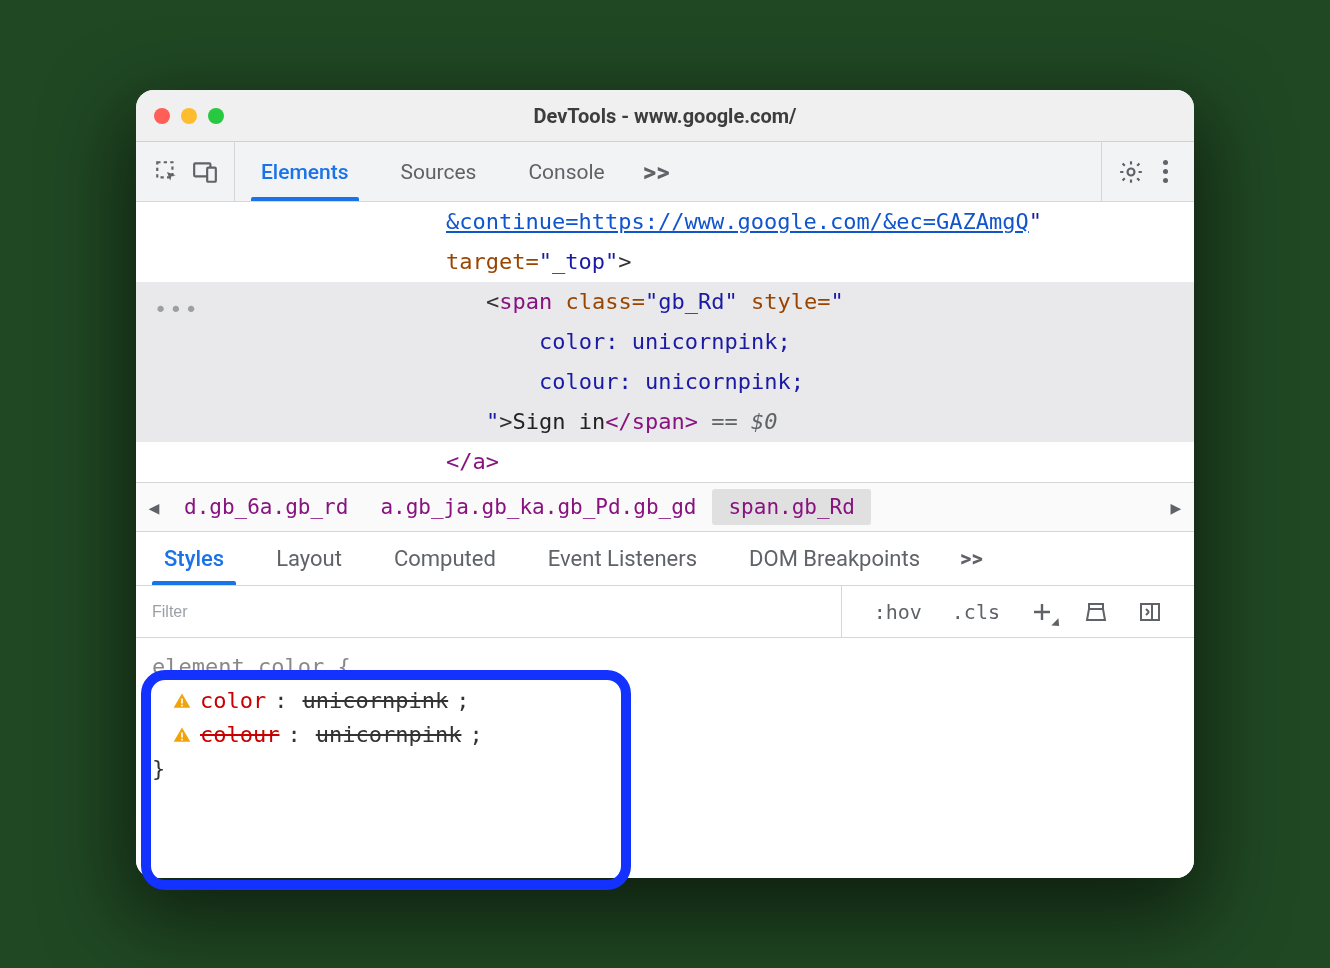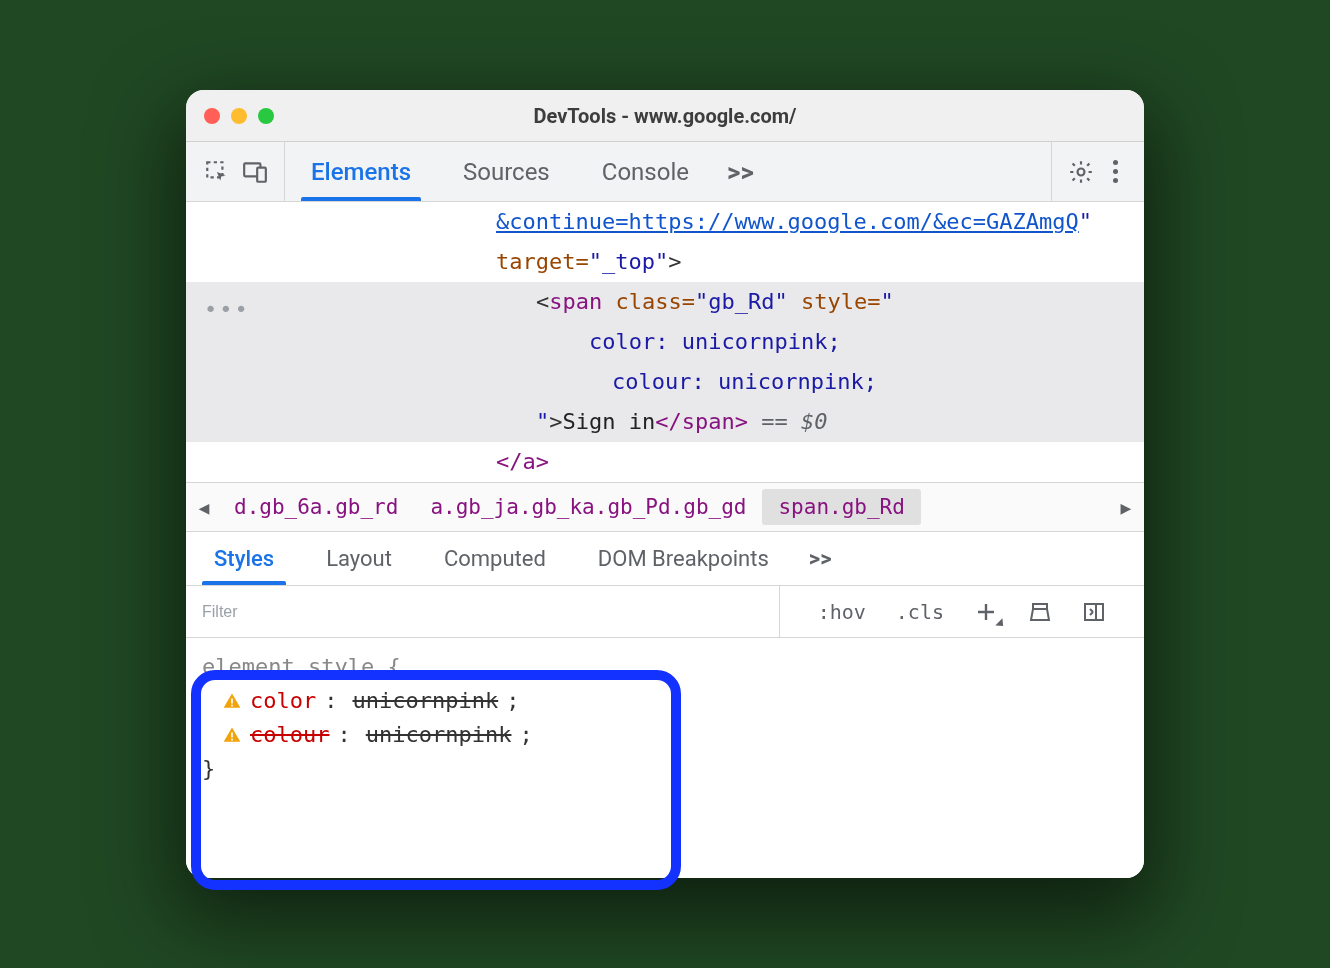--- a/index.html
+++ b/index.html
@@ -7,21 +7,21 @@
   body {
     font-family: -apple-system, BlinkMacSystemFont, "Segoe UI", Roboto, sans-serif;
     background: #204823;
     display: flex;
     align-items: center;
     justify-content: center;
     width: 1330px;
     height: 968px;
   }
   .stage {
-    width: 958px;
+    width: 1058px;
     height: 788px;
     position: relative;
   }
   .window {
     position: absolute;
     inset: 0;
     background: #ffffff;
     border-radius: 18px;
     box-shadow: 0 30px 80px 10px rgba(0,0,0,0.55);
     overflow: hidden;
@@ -83,21 +83,21 @@
   }
   .icon-btn svg { width: 26px; height: 26px; }
   .tabs-main {
     display: flex;
     align-items: stretch;
   }
   .tab-main {
     display: flex;
     align-items: center;
     padding: 0 26px;
-    font-size: 24px;
+    font-size: 21px;
     color: #5f6368;
     position: relative;
     cursor: pointer;
   }
   .tab-main.active {
     color: #1a73e8;
     font-weight: 500;
   }
   .tab-main.active::after {
     content: "";
@@ -217,21 +217,21 @@
     flex: 1;
     border: none;
     outline: none;
     padding: 0 16px;
     font-size: 16px;
     color: #333;
   }
   .filter-input::placeholder { color: #9aa0a6; }
   .style-tools {
     display: flex; align-items: center;
-    padding: 0 26px;
+    padding: 0 20px;
     gap: 6px;
     border-left: 1px solid #d6d6d6;
     font-family: ui-monospace, SFMono-Regular, Menlo, Consolas, monospace;
     font-size: 20px;
     color: #5f6368;
   }
   .style-tools > div {
     padding: 6px 12px;
     display: flex; align-items: center; justify-content: center;
   }
@@ -333,40 +333,41 @@
     </div>
 
     <div class="dom-panel">
       <div class="dom-line"><span class="tok-link">&amp;continue=https://www.google.com/&amp;ec=GAZAmgQ</span><span class="tok-str">"</span></div>
       <div class="dom-line"><span class="tok-attr">target=</span><span class="tok-str">"_top"</span><span class="tok-punct">&gt;</span></div>
 
       <div class="dom-selected" style="position:relative;">
         <span class="expand-dots" style="top:8px;">•••</span>
         <div class="dom-line" style="padding-left:350px;"><span class="tok-punct">&lt;</span><span class="tok-tag">span</span><span class="tok-attr"> class=</span><span class="tok-str">"gb_Rd"</span><span class="tok-attr"> style=</span><span class="tok-str">"</span></div>
         <div class="dom-line" style="padding-left:350px;"><span class="tok-str">    color: unicornpink;</span></div>
-        <div class="dom-line" style="padding-left:350px;margin-left:23px;"><span class="tok-str">    colour: unicornpink;</span></div>
+        <div class="dom-line" style="padding-left:350px;"><span class="tok-str">    colour: unicornpink;</span></div>
         <div class="dom-line" style="padding-left:350px;"><span class="tok-str">"</span><span class="tok-punct">&gt;</span><span class="tok-text">Sign in</span><span class="tok-tag">&lt;/span&gt;</span><span class="tok-ref"> == </span><span class="tok-ref">$0</span></div>
       </div>
 
       <div class="dom-line"><span class="tok-tag">&lt;/a&gt;</span></div>
     </div>
 
     <div class="crumb-bar">
       <div class="crumb-arrow">◀</div>
       <div class="crumb-item">d.gb_6a.gb_rd</div>
       <div class="crumb-item">a.gb_ja.gb_ka.gb_Pd.gb_gd</div>
       <div class="crumb-item current">span.gb_Rd</div>
       <div style="flex:1"></div>
       <div class="crumb-arrow">▶</div>
     </div>
 
     <div class="subtabs">
       <div class="subtab active">Styles</div>
       <div class="subtab">Layout</div>
       <div class="subtab">Computed</div>
+      <div class="subtab">Event Listeners</div>
       <div class="subtab">DOM Breakpoints</div>
       <div class="subtab" style="padding:0 14px;font-weight:700;">&gt;&gt;</div>
     </div>
 
     <div class="filter-row">
       <input class="filter-input" placeholder="Filter" style="">
       <div class="style-tools">
         <div>:hov</div>
         <div>.cls</div>
         <div class="plus-sub">
@@ -382,21 +383,21 @@
         <div>
           <svg viewBox="0 0 24 24" fill="none" stroke="#5f6368" stroke-width="2">
             <rect x="3" y="4" width="18" height="16"></rect>
               <path d="M14 4v16M11 12l-3-3M11 12l-3 3"></path>
           </svg>
         </div>
       </div>
     </div>
 
     <div class="styles-body">
-      <div class="rule-selector">element.style {</div>
+      <div class="rule-selector">element.color {</div>
       <div class="decl">
         <svg class="warn-ic" viewBox="0 0 24 24">
           <path d="M12 3 L22 20 H2 Z" fill="#f0a30a"></path>
           <rect x="11" y="9" width="2" height="6" fill="#fff"></rect>
           <rect x="11" y="16.5" width="2" height="2" fill="#fff"></rect>
         </svg>
         <span class="prop-name">color</span>
           <span>:</span>
         <span class="prop-value strike">unicornpink</span>
           <span class="strike">;</span>

